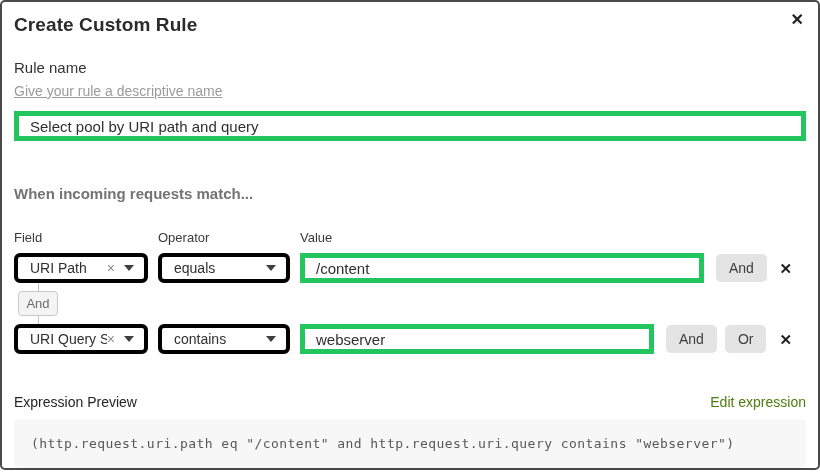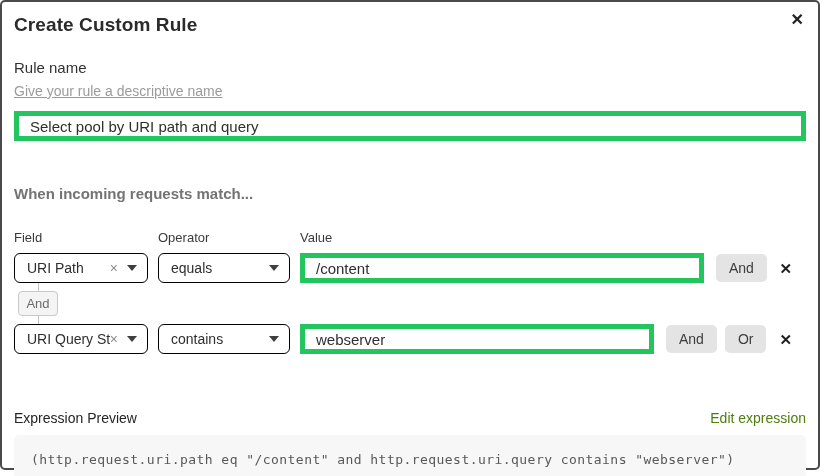--- a/index.html
+++ b/index.html
@@ -82,21 +82,21 @@
   .col-label-field    { width: 144px; }
   .col-label-operator { width: 142px; }
   .col-label-value    { flex: 1; }
   .cond-row {
     margin-top: 8px;
     display: flex;
     align-items: center;
   }
   .select-box {
     height: 30px;
-    border: 1px solid #000000;
+    border: 4px solid #000000;
     border-radius: 6px;
     background: #fff;
     display: flex;
     align-items: center;
     padding: 0 10px 0 12px;
     font-size: 14px;
     color: #2f2f2f;
     cursor: pointer;
   }
   .field-select    { width: 134px; margin-right: 10px; }
@@ -157,21 +157,21 @@
     border: 1px solid #c9c9c9;
     border-radius: 4px;
     background: #f4f4f4;
     color: #6b6b6b;
     font-size: 13px;
     padding: 4px 0;
     cursor: pointer;
   }
   
   .expr-header {
-    margin-top: 56px;
+    margin-top: 40px;
     display: flex;
     align-items: center;
     justify-content: space-between;
   }
   .expr-label { font-size: 14px; color: #242424; }
   .expr-edit-link {
     font-size: 14px;
     color: #4d7c0f;
     text-decoration: none;
     cursor: pointer;

